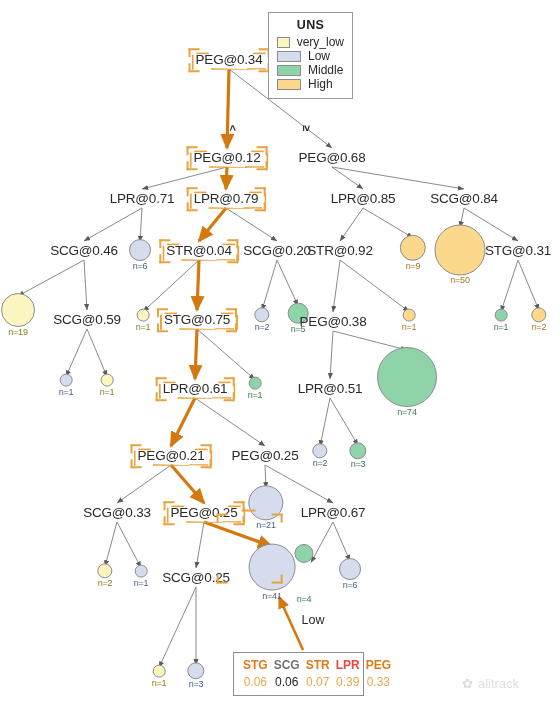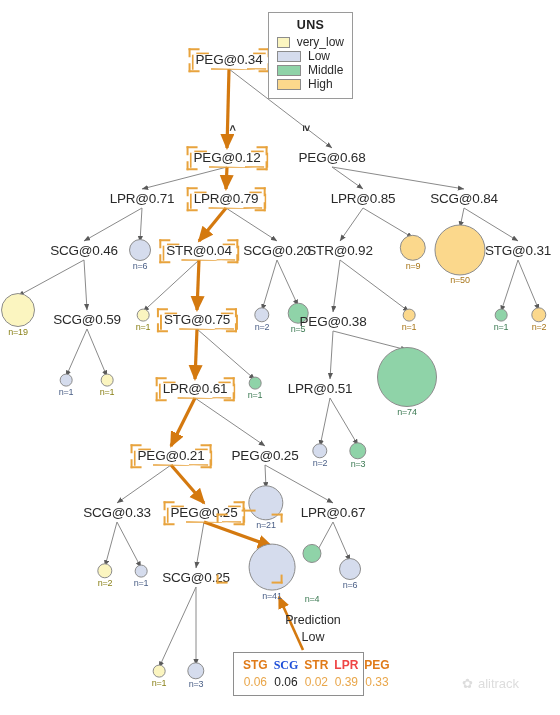--- a/index.html
+++ b/index.html
@@ -199,21 +199,21 @@
       </div>
       <div class="leaf" style="left: 107px; top: 385px;">
         <div class="disc" style="width: 12.8px; height: 12.8px; background: rgb(251, 245, 192);"></div>
         <div class="cnt" style="color: rgb(138, 129, 25);">n=1</div>
       </div>
       <div class="node hl" style="left: 195px; top: 389px;"><span class="lbl" style="position: relative;">LPR@0.61<span class="brk tl" style="left: -3px; top: -4px;"></span><span class="brk tr" style="right: -3px; top: -4px;"></span><span class="brk bl" style="left: -3px; bottom: -4px;"></span><span class="brk br" style="right: -3px; bottom: -4px;"></span></span></div>
       <div class="leaf" style="left: 255px; top: 388px;">
         <div class="disc" style="width: 12.8px; height: 12.8px; background: rgb(143, 211, 168);"></div>
         <div class="cnt" style="color: rgb(60, 122, 83);">n=1</div>
       </div>
-      <div class="node" style="left: 320px; top: 389px;"><span class="lbl">LPR@0.51</span></div>
+      <div class="node" style="left: 330px; top: 389px;"><span class="lbl">LPR@0.51</span></div>
       <div class="leaf" style="left: 407px; top: 382px;">
         <div class="disc" style="width: 60px; height: 60px; background: rgb(143, 211, 168);"></div>
         <div class="cnt" style="color: rgb(60, 122, 83);">n=74</div>
       </div>
       <div class="node hl" style="left: 171px; top: 456px;"><span class="lbl" style="position: relative;">PEG@0.21<span class="brk tl" style="left: -3px; top: -4px;"></span><span class="brk tr" style="right: -3px; top: -4px;"></span><span class="brk bl" style="left: -3px; bottom: -4px;"></span><span class="brk br" style="right: -3px; bottom: -4px;"></span></span></div>
       <div class="node" style="left: 265px; top: 456px;"><span class="lbl">PEG@0.25</span></div>
       <div class="leaf" style="left: 320px; top: 456px;">
         <div class="disc" style="width: 15.4095px; height: 15.4095px; background: rgb(213, 220, 237);"></div>
         <div class="cnt" style="color: rgb(74, 95, 134);">n=2</div>
       </div>
@@ -239,21 +239,21 @@
       <div class="node" style="left: 196px; top: 578px; text-align: center;"><span class="lbl">SCG@0.25</span></div>
       <div class="leaf" style="left: 272px; top: 572px; position: absolute;">
         <div class="disc" style="width: 46.8397px; height: 46.8397px; background: rgb(213, 220, 237);"></div>
         <div class="cnt" style="color: rgb(74, 95, 134);">n=41</div>
         <span class="brk tl" style="position: absolute; left: -32.4198px; top: -30.4198px;"></span>
         <span class="brk tr" style="position: absolute; left: 23.4198px; top: -30.4198px;"></span>
         <span class="brk bl" style="position: absolute; left: -32.4198px; top: 31.4198px;"></span>
         <span class="brk br" style="position: absolute; left: 23.4198px; top: 31.4198px;"></span>
         <span class="brk" style="position: absolute; left: -7px; top: -34.4198px; width: 14px; height: 0px; border-top: 2px solid rgb(232, 163, 61);"></span>
       </div>
-      <div class="leaf" style="left: 312px; top: 574px; gap: 31px;">
+      <div class="leaf" style="left: 304px; top: 574px; gap: 31px;">
         <div class="disc" style="width: 19.1px; height: 19.1px; background: rgb(143, 211, 168);"></div>
         <div class="cnt" style="color: rgb(60, 122, 83);">n=4</div>
       </div>
       <div class="leaf" style="left: 350px; top: 574px;">
         <div class="disc" style="width: 21.9318px; height: 21.9318px; background: rgb(213, 220, 237);"></div>
         <div class="cnt" style="color: rgb(74, 95, 134);">n=6</div>
       </div>
       <div class="leaf" style="left: 159px; top: 676px;">
         <div class="disc" style="width: 12.8px; height: 12.8px; background: rgb(251, 245, 192);"></div>
         <div class="cnt" style="color: rgb(138, 129, 25);">n=1</div>
@@ -284,38 +284,37 @@
           <span class="nm">Middle</span>
         </div>
         <div class="row">
           <span class="sw" style="background: rgb(251, 216, 140);"></span>
           <span class="nm">High</span>
         </div>
       </div>
   </div>
 
   <div id="pred" style="left:258px;top:612px;width:110px;">
-    <div>Prediction</div>
     <div>Low</div>
   </div>
 
   <div id="predbox" style="left:233px;top:652px;width:131px;">
     <table>
       <tbody>
         <tr class="hdr" id="pred-hdr-row">
             <td style="color: rgb(224, 123, 25);">STG</td>
-            <td style="color: #1d4ed8; font-family: Liberation Serif, serif;">SCG</td>
+            <td style="color: #737373;">SCG</td>
             <td style="color: rgb(224, 123, 25);">STR</td>
             <td style="color: #ef4444;">LPR</td>
             <td style="color: rgb(224, 123, 25);">PEG</td>
           </tr>
         <tr id="pred-val-row">
             <td style="color: rgb(233, 166, 74);">0.06</td>
             <td style="color: rgb(29, 29, 29);">0.06</td>
-            <td style="color: rgb(233, 166, 74);">0.02</td>
+            <td style="color: rgb(233, 166, 74);">0.07</td>
             <td style="color: rgb(233, 166, 74);">0.39</td>
             <td style="color: rgb(233, 166, 74);">0.33</td>
           </tr>
       </tbody>
     </table>
   </div>
 
   <div id="wm" style="left:462px;top:676px;">
     <span class="glyph">✿</span>
     <span>alitrack</span>

